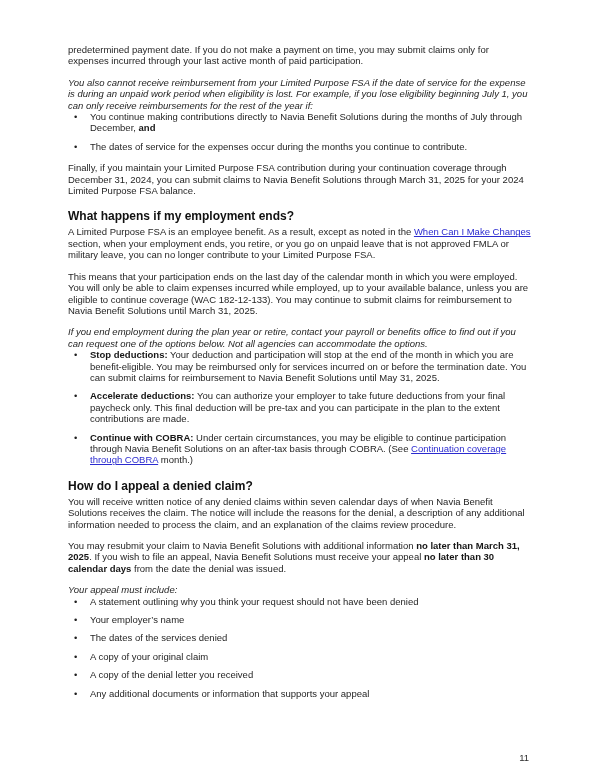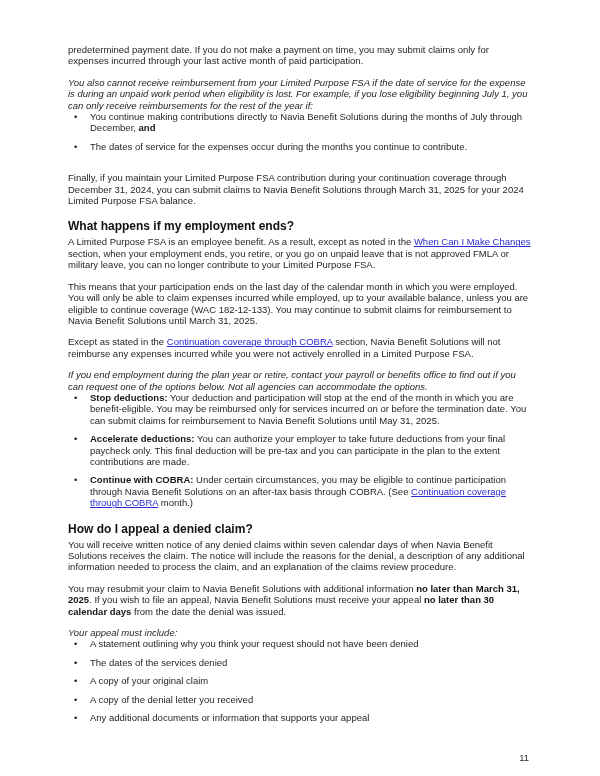--- a/index.html
+++ b/index.html
@@ -79,53 +79,53 @@
 </head>
 <body>
 
 <div class="page">
   <div class="content">
 
     <p><span>predetermined payment date. If you do not make a payment on time, you may submit claims only for expenses incurred through your last active month of paid participation.</span></p>
 
     <p class="tight"><span>You also cannot receive reimbursement from your Limited Purpose FSA if the date of service for the expense is during an unpaid work period when eligibility is lost. For example, if you lose eligibility beginning July 1, you can only receive reimbursements for the rest of the year if:</span></p>
 
-    <ul class="doc-list" style="margin-bottom:20px">
+    <ul class="doc-list" style="margin-bottom:10px">
       <li><span>You continue making contributions directly to Navia Benefit Solutions during the months of July through December, </span><strong>and</strong></li>
       <li><span>The dates of service for the expenses occur during the months you continue to contribute.</span></li>
     </ul>
 
     <p><span>Finally, if you maintain your Limited Purpose FSA contribution during your continuation coverage through December 31, 2024, you can submit claims to Navia Benefit Solutions through March 31, 2025 for your 2024 Limited Purpose FSA balance.</span></p>
 
     <h2 class="doc-heading">What happens if my employment ends?</h2>
 
     <p><span>A Limited Purpose FSA is an employee benefit. As a result, except as noted in the </span><a href="#" class="doclink">When Can I Make Changes</a><span> section, when your employment ends, you retire, or you go on unpaid leave that is not approved FMLA or military leave, you can no longer contribute to your Limited Purpose FSA.</span></p>
 
     <p><span>This means that your participation ends on the last day of the calendar month in which you were employed. You will only be able to claim expenses incurred while employed, up to your available balance, unless you are eligible to continue coverage (WAC 182-12-133). You may continue to submit claims for reimbursement to Navia Benefit Solutions until March 31, 2025.</span></p>
 
-    <p><span>Except as stated in the </span><a href="#" class="doclink">Continuation coverage through COBRA</a><span> section, Navia Benefit Solutions will not reimburse any expenses incurred while you were not actively enrolled in a Limited Purpose FSA.</span></p>
 
     <p class="tight"><span>If you end employment during the plan year or retire, contact your payroll or benefits office to find out if you can request one of the options below. Not all agencies can accommodate the options.</span></p>
 
     <ul class="doc-list" style="margin-bottom:10px">
       <li><strong>Stop deductions:</strong><span> Your deduction and participation will stop at the end of the month in which you are benefit-eligible. You may be reimbursed only for services incurred on or before the termination date. You can submit claims for reimbursement to Navia Benefit Solutions until May 31, 2025.</span></li>
       <li><strong>Accelerate deductions:</strong><span> You can authorize your employer to take future deductions from your final paycheck only. This final deduction will be pre-tax and you can participate in the plan to the extent contributions are made.</span></li>
       <li><strong>Continue with COBRA:</strong><span> Under certain circumstances, you may be eligible to continue participation through Navia Benefit Solutions on an after-tax basis through COBRA. (See </span><a href="#" class="doclink">Continuation coverage through COBRA</a><span> month.)</span></li>
     </ul>
 
     <h2 class="doc-heading">How do I appeal a denied claim?</h2>
 
     <p><span>You will receive written notice of any denied claims within seven calendar days of when Navia Benefit Solutions receives the claim. The notice will include the reasons for the denial, a description of any additional information needed to process the claim, and an explanation of the claims review procedure.</span></p>
 
     <p><span>You may resubmit your claim to Navia Benefit Solutions with additional information </span><strong>no later than March 31, 2025</strong><span>. If you wish to file an appeal, Navia Benefit Solutions must receive your appeal </span><strong>no later than 30 calendar days</strong><span> from the date the denial was issued.</span></p>
 
     <p class="tight"><span>Your appeal must include:</span></p>
 
     <ul class="doc-list">
       <li><span>A statement outlining why you think your request should not have been denied</span></li>
+      <li><span>Your employer’s name</span></li>
       <li><span>The dates of the services denied</span></li>
       <li><span>A copy of your original claim</span></li>
       <li><span>A copy of the denial letter you received</span></li>
       <li><span>Any additional documents or information that supports your appeal</span></li>
     </ul>
 
   </div>
 
   <div class="page-number">11</div>
 </div>

